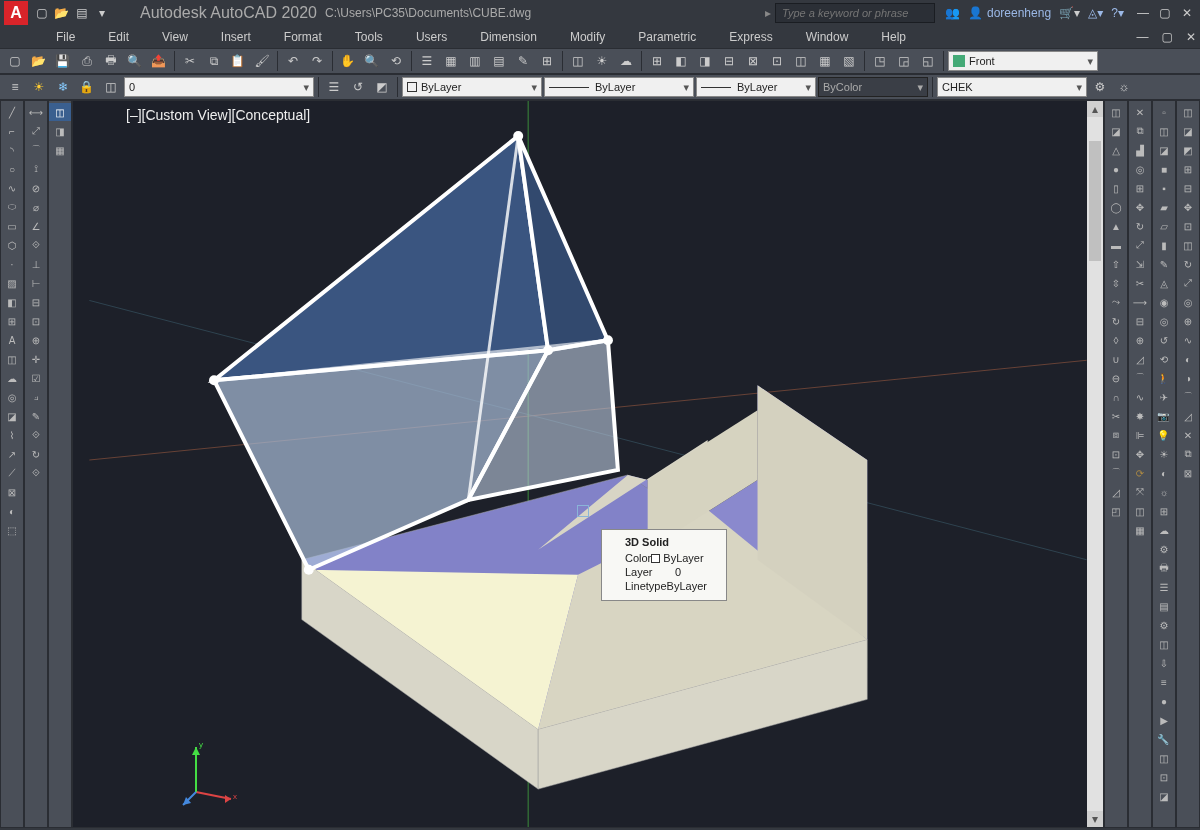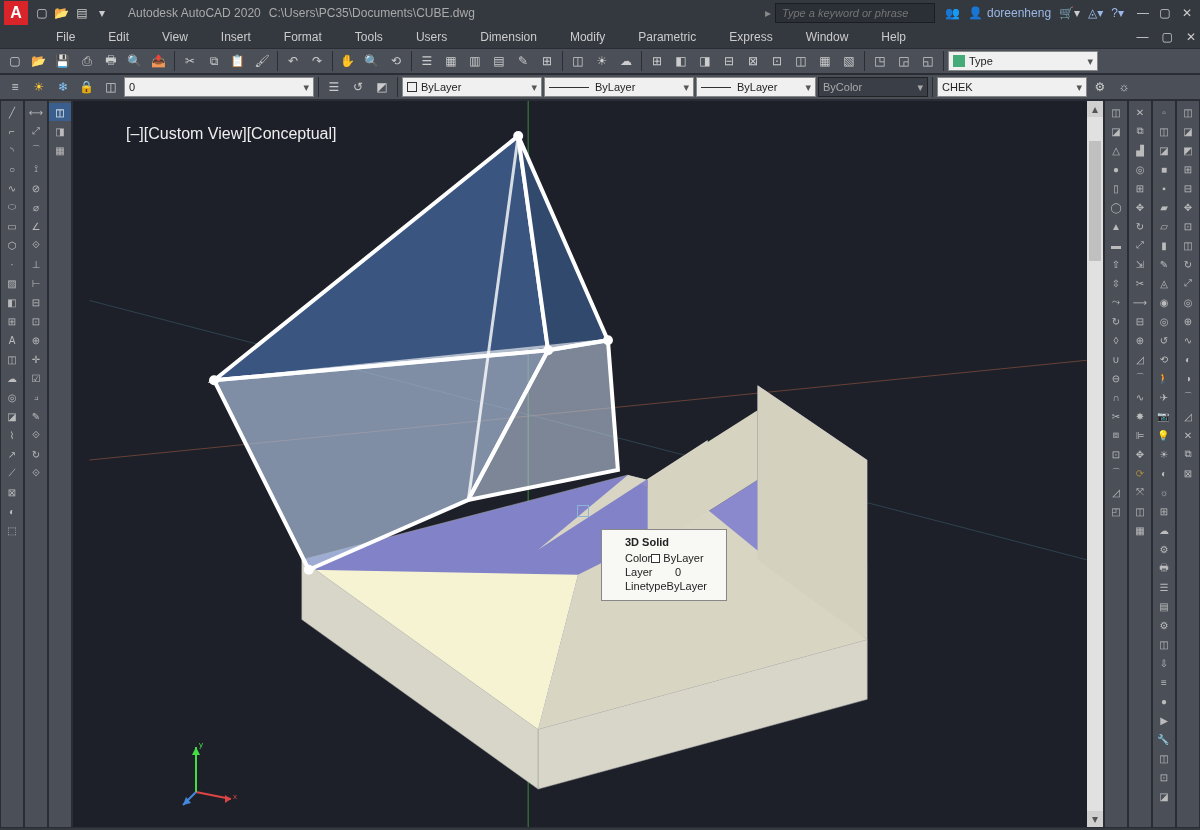--- a/index.html
+++ b/index.html
@@ -3,21 +3,21 @@
 <meta charset="utf-8">
 <style>
   * { box-sizing: border-box; margin: 0; padding: 0; font-family: 'Segoe UI', Tahoma, sans-serif; }
   body { width: 1200px; height: 830px; background: #34383f; color: #ccc; overflow: hidden; font-size: 12px; }
   
   
   .titlebar { height: 26px; background: #34383f; display: flex; align-items: center; padding: 0 4px; }
   .titlebar .app-logo { width: 24px; height: 24px; background: #d9242a; color: #fff; font-weight: bold; font-size: 16px; display:flex;align-items:center;justify-content:center; margin-right:6px;}
   .titlebar .qat { display:flex; gap:4px; align-items:center; margin-right:8px;}
   .titlebar .qat .ico { width:16px;height:16px; display:flex;align-items:center;justify-content:center;color:#ccc;}
-  .titlebar .title { color:#aaa; font-size:12px; margin-left:10px;}
+  .titlebar .title { color:#aaa; font-size:16px; margin-left:22px;}
   .titlebar .filepath { color:#aaa; font-size:12px; margin-left:8px;}
   .titlebar .spacer { flex:1; }
   .titlebar .searchbox { width:160px; height:20px; background:#2b2f36; border:1px solid #1a1d22; color:#666; font-size:11px; font-style:italic; padding:0 6px; }
   .titlebar .right-icons { display:flex; gap:8px; align-items:center; margin-left:10px;}
   .titlebar .user { color:#9bb8e6; font-size:12px; display:flex; align-items:center; gap:4px;}
   .titlebar .winbtns { display:flex; gap:4px; margin-left:10px;}
   .titlebar .winbtns .wbtn { width:18px;height:18px;display:flex;align-items:center;justify-content:center;color:#ccc;}
   
   
   .menubar { height: 22px; background: #34383f; display:flex; align-items:center; padding-left:44px; gap:9px;}
@@ -31,21 +31,21 @@
   .combo .caret { position:absolute; right:4px; color:#555;}
   .combo.dark { background:#3a3e46; color:#aaa; border:1px solid #222;align-items:center;}
   
   
   .workspace { position:relative; height: 728px; display:flex;}
   .palette-col { width:24px; background:#4a4f58; border:1px solid #2a2d33; display:flex; flex-direction:column; gap:1px; padding:2px 0;}
   .palette-col .pbtn { width:22px; height:18px; display:flex;align-items:center;justify-content:center;color:#bbb; font-size:10px;}
   .palette-col.right { width:24px;}
   
   .canvas-area { flex:1; background:#1d2029; position:relative; border:1px solid #2a2d33;}
-  .canvas-label { position:absolute; top:24px; left:6px; color:#eee; font-size:16px;padding-left:47px; }
+  .canvas-label { position:absolute; top:6px; left:6px; color:#eee; font-size:14px;padding-left:47px; }
   
   .scrollbar-v { width:16px; background:#e1e1e1; position:absolute; right:0; top:0; bottom:0;}
   .scrollbar-v .thumb { position:absolute; left:2px; right:2px; top:40px; height:120px; background:#c0c0c0;}
   .scrollbar-v .abtn { position:absolute;left:0;right:0;height:16px;background:#d0d0d0;display:flex;align-items:center;justify-content:center;color:#555;}
   
   
   .model-svg { position:absolute; inset:0; width:100%; height:100%;}
   
   
   .tooltip { position:absolute; left:528px; top:428px; width:126px; background:#f8f8f5; border:1px solid #888; padding:6px 23px; color:#222; font-size:11px;}
@@ -154,21 +154,21 @@
   <span class="tbtn">◫</span>
   <span class="tbtn">▦</span>
   <span class="tbtn">▧</span>
   <span class="sep"></span>
   <span class="tbtn">◳</span>
   <span class="tbtn">◲</span>
   <span class="tbtn">◱</span>
   <span class="sep"></span>
   <div class="combo" style="width:150px;">
     <span style="width:12px;height:12px;background:#4a7;margin-right:4px;"></span>
-    <span>Type</span>
+    <span>Front</span>
     <span class="caret">▾</span>
   </div>
 </div>
 
 <div class="toolbar-row">
   <span class="tbtn">≡</span>
   <span class="tbtn" style="color:#ffcc33;">☀</span>
   <span class="tbtn" style="color:#88ccff;">❄</span>
   <span class="tbtn">🔒</span>
   <span class="tbtn">◫</span>

